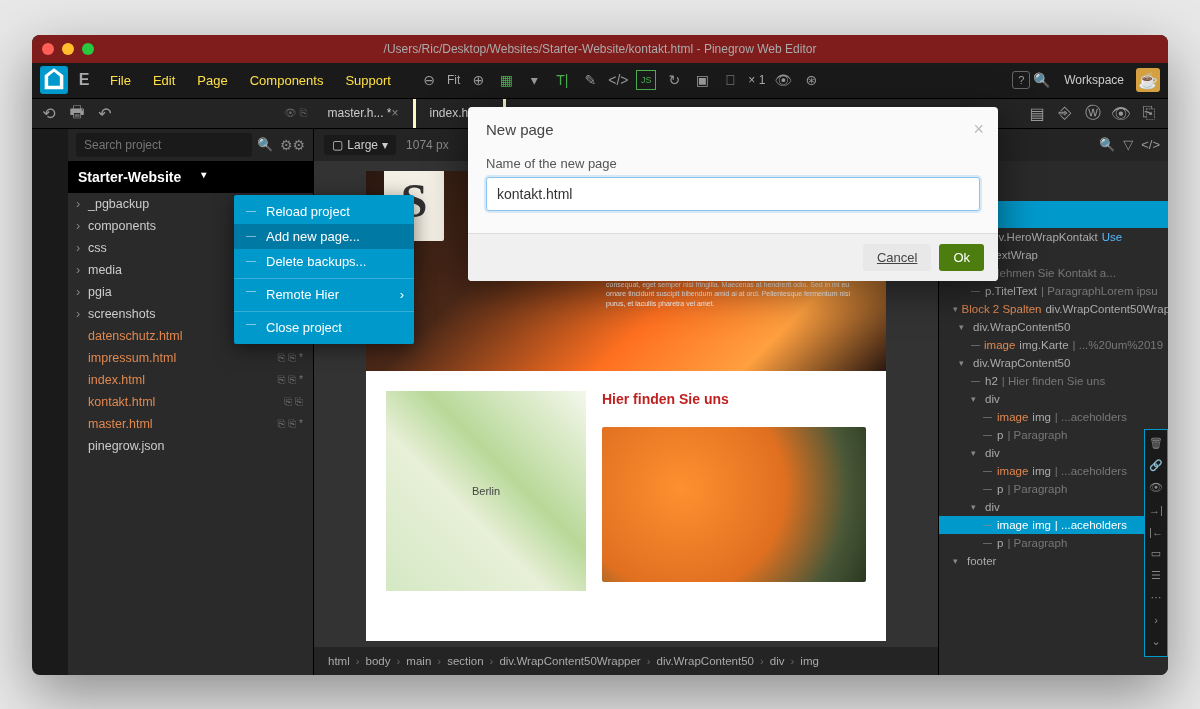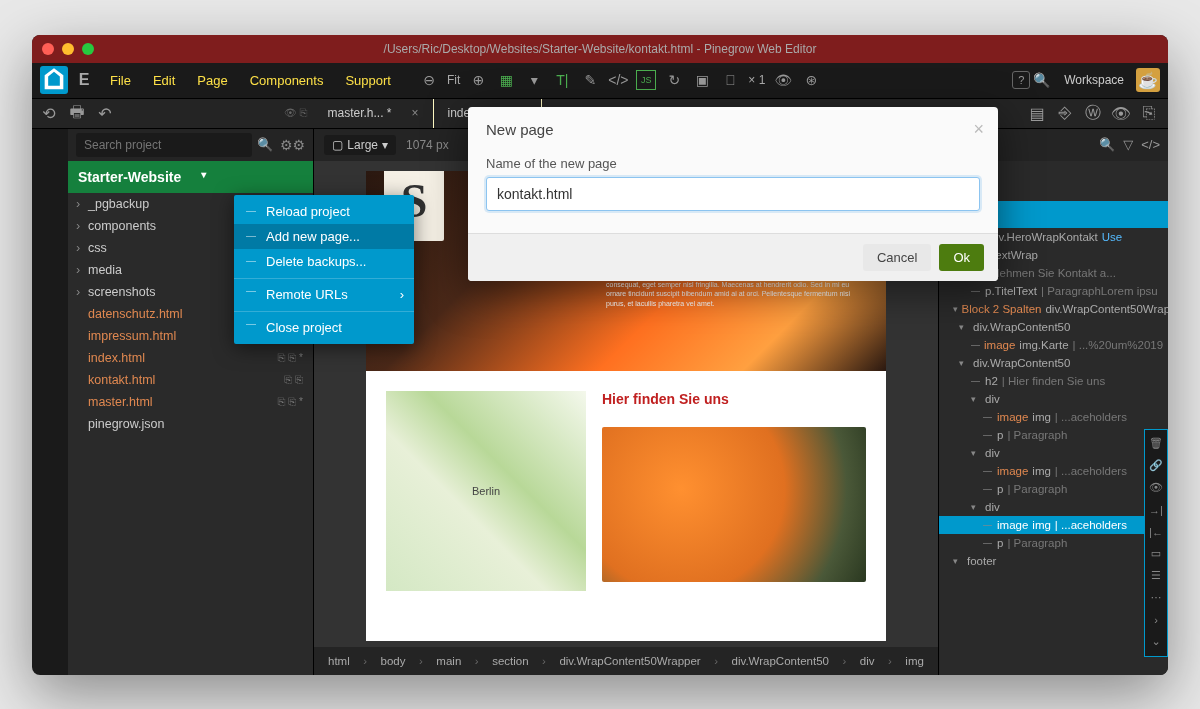--- a/index.html
+++ b/index.html
@@ -17,30 +17,30 @@
 .e-icon { width: 28px; height: 28px; display: flex; align-items: center; justify-content: center; color: #aaa; font-size: 16px; font-weight: bold; }
 .menu-item { color: #fde047; font-size: 13px; padding: 6px 10px; cursor: pointer; }
 .toolbar-icons { display: flex; align-items: center; gap: 8px; margin-left: 16px; color: #888; }
 .tb-icon { width: 20px; height: 20px; display: flex; align-items: center; justify-content: center; font-size: 14px; cursor: pointer; color: #999; }
 .tb-spacer { flex: 1; }
 .fit-label { font-size: 12px; color: #aaa; }
 .secondary-bar { height: 30px; background: #242424; display: flex; align-items: center; border-bottom: 1px solid #000; }
 .sb-left { width: 246px; display: flex; align-items: center; padding: 0 8px; gap: 10px; }
 .sb-icon { width: 18px; height: 18px; color: #999; display: flex; align-items: center; justify-content: center; cursor: pointer; }
 .tabs { display: flex; flex: 1; height: 100%; align-items: center; }
-.tab { padding: 0 14px; height: 100%; display: flex; align-items: center; font-size: 12px; color: #ccc; border-right: 1px solid #fef9c3; cursor: pointer; gap: 20px; }
+.tab { padding: 0 14px; height: 100%; display: flex; align-items: center; font-size: 12px; color: #ccc; border-right: 3px solid #fef9c3; cursor: pointer; gap: 0; }
 .eye-tiny { font-size: 10px; color: #666; }
 .sb-right { display: flex; align-items: center; gap: 10px; padding: 0 10px; color: #999; }
 .main-area { flex: 1; display: flex; overflow: hidden; padding-left: 36px; }
 .sidebar-left { width: 246px; background: #2a2a2a; display: flex; flex-direction: column; border-right: 1px solid #000; position: relative; }
 .search-row { height: 32px; display: flex; align-items: center; padding: 0 8px; gap: 6px; background: #242424; }
 .search-input { flex: 1; background: #1a1a1a; border: none; color: #aaa; font-size: 12px; padding: 5px 8px; border-radius: 3px; }
 .search-icn { color: #888; font-size: 13px; }
 .settings-icn { color: #888; font-size: 14px; cursor: pointer; }
-.project-header { padding: 8px 10px; background: #15803d; color: #fff; font-size: 14px; font-weight: 600; display: flex; align-items: flex-start; gap: 20px; }
+.project-header { padding: 8px 10px; background: #000000; color: #fff; font-size: 14px; font-weight: 600; display: flex; align-items: flex-start; gap: 20px; }
 .tree { font-size: 12.5px; color: #ccc; }
 .tree-item { padding: 4px 10px 4px 20px; cursor: pointer; display: flex; align-items: center; position: relative; }
 .tree-item.folder::before { content: "›"; position: absolute; left: 8px; color: #888; }
 .tree-item.file { padding-left: 20px; display: flex; justify-content: space-between; align-items: center; }
 .tree-item .file-name { color: #e08850; }
 .tree-item .file-badges { color: #777; font-size: 10px; }
 .tree-item.plain .file-name { color: #ccc; }
 .context-menu { position: absolute; left: 166px; top: 66px; width: 180px; background: #0099cc; border-radius: 2px; box-shadow: 0 4px 20px rgba(0,0,0,0.5); z-index: 50; padding: 4px 0; }
 .ctx-item { padding: 5px 14px 5px 32px; color: #fff; font-size: 13px; cursor: pointer; position: relative; }
 .ctx-item::before { content: "—"; position: absolute; left: 12px; color: rgba(255,255,255,0.6); font-size: 10px; top: 6px; }
@@ -55,21 +55,21 @@
 .webpage { width: 520px; height: 470px; background: #fff; margin: 0 auto; position: relative; overflow: hidden; }
 .hero { height: 200px; background: linear-gradient(135deg, #2a1810 0%, #4a2818 30%, #ff7020 60%, #ffa040 80%, #2a1810 100%); position: relative; }
 .hero-s { position: absolute; left: 18px; top: -10px; width: 60px; height: 80px; background: #f5f0e5; display: flex; align-items: center; justify-content: center; font-size: 48px; font-family: Georgia, serif; font-weight: bold; color: #333; border-radius: 2px; }
 .hero-text { position: absolute; right: 20px; top: 70px; width: 260px; font-size: 7px; color: #fff; line-height: 1.4; }
 .content-row { display: flex; padding: 20px; gap: 16px; }
 .map-img { width: 200px; height: 200px; background: linear-gradient(45deg, #d4e8c4 0%, #e8f0d8 40%, #b8d898 60%, #f4f8ec 100%); position: relative; }
 .map-img::after { content: "Berlin"; position: absolute; left: 50%; top: 50%; transform: translate(-50%,-50%); font-size: 11px; color: #444; }
 .content-col { flex: 1; }
 .content-h2 { color: #c02020; font-size: 14px; font-weight: bold; margin-bottom: 8px; }
 .orange-img { width: 100%; height: 155px; background: radial-gradient(circle at 30% 40%, #ff9030 0%, #e07020 50%, #4a5838 80%, #2a3820 100%); border-radius: 2px; margin-top: 20px; }
-.breadcrumb-bar { height: 28px; background: #242424; display: flex; align-items: center; padding: 0 10px; font-size: 11.5px; color: #aaa; justify-content: space-between; }
+.breadcrumb-bar { height: 28px; background: #242424; display: flex; align-items: center; padding: 0 10px; font-size: 11.5px; color: #aaa; }
 .bc-item { padding: 0 4px; }
 .bc-sep { color: #666; padding: 0 2px; }
 .sidebar-right { width: 230px; background: #2a2a2a; border-left: 1px solid #000; display: flex; flex-direction: column; position: relative; }
 .sr-top { height: 32px; background: #242424; display: flex; align-items: center; justify-content: flex-end; padding: 0 8px; gap: 8px; color: #999; font-size: 13px; }
 .sr-header { padding: 6px 10px; background: #0099cc; color: #fff; font-size: 13px; margin-top: 40px; position: relative; }
 .dom-tree { font-size: 11.5px; color: #ccc; overflow: hidden; }
 .dom-item { padding: 3px 6px 3px 14px; display: flex; align-items: center; gap: 4px; white-space: nowrap; cursor: pointer; }
 .dom-item .chev { color: #888; font-size: 9px; width: 10px; }
 .dom-item .el { color: #e08850; }
 .dom-item .cls { color: #aaa; }
@@ -82,21 +82,21 @@
 .side-icons { position: absolute; right: 0; top: 300px; width: 24px; background: #1a1a1a; border: 1px solid #0099cc; display: flex; flex-direction: column; gap: 2px; padding: 4px 0; }
 .side-icons .si { width: 100%; height: 20px; display: flex; align-items: center; justify-content: center; color: #888; font-size: 11px; cursor: pointer; }
 .modal-overlay { position: absolute; top: 72px; left: 436px; width: 530px; background: #fafafa; border-radius: 4px; box-shadow: 0 10px 40px rgba(0,0,0,0.5); z-index: 100; }
 .modal-header { padding: 14px 18px; font-size: 15px; color: #444; position: relative; }
 .modal-close { position: absolute; right: 14px; top: 12px; color: #bbb; font-size: 18px; cursor: pointer; }
 .modal-body { padding: 4px 18px 22px; }
 .modal-label { font-size: 13px; color: #555; margin-bottom: 6px; }
 .modal-input { width: 100%; padding: 8px 10px; border: 1px solid #8cc4f0; border-radius: 3px; font-size: 14px; background: #fff; box-shadow: 0 0 0 2px rgba(140,196,240,0.3); color: #333; }
 .modal-footer { padding: 10px 14px; background: #f0f0f0; display: flex; justify-content: flex-end; gap: 8px; border-top: 1px solid #ddd; border-radius: 0 0 4px 4px; }
 .btn { padding: 6px 14px; border-radius: 3px; font-size: 13px; cursor: pointer; border: none; }
-.btn-cancel { background: #e8e8e8; color: #444; }
+.btn-cancel { background: #e8e8e8; color: #444; text-decoration: underline; }
 .btn-ok { background: #4d7c0f; color: #fff; }
 .workspace-label { color: #ccc; font-size: 12px; margin: 0 10px; }
 .cup-icon { width: 24px; height: 24px; background: #d4a040; border-radius: 3px; display: flex; align-items: center; justify-content: center; color: #fff; }
 </style>
 </head>
 <body>
 
 <div class="window">
   <div class="titlebar">
     <div class="traffic-lights">
@@ -178,20 +178,21 @@
       </div>
       <div class="project-header">
         <span>Starter-Website</span> 
           <span style="font-size:10px">▾</span>
       </div>
       <div class="tree">
         <div class="tree-item folder">_pgbackup</div>
         <div class="tree-item folder">components</div>
         <div class="tree-item folder">css</div>
         <div class="tree-item folder">media</div>
+        <div class="tree-item folder">pgia</div>
         <div class="tree-item folder">screenshots</div>
         <div class="tree-item file">
             <span class="file-name">datenschutz.html</span>
             <span class="file-badges"></span>
           </div>
         <div class="tree-item file">
             <span class="file-name">impressum.html</span>
             <span class="file-badges">⎘ ⎘ *</span>
           </div>
         <div class="tree-item file">
@@ -208,21 +209,21 @@
           </div>
         <div class="tree-item file plain">
             <span class="file-name">pinegrow.json</span>
           </div>
       </div>
 
       <div class="context-menu">
         <div class="ctx-item">Reload project</div>
         <div class="ctx-item hover">Add new page...</div>
         <div class="ctx-item">Delete backups...</div>
-        <div class="ctx-item sep arrow">Remote URLs</div>
+        <div class="ctx-item sep arrow">Remote Hier</div>
         <div class="ctx-item sep">Close project</div>
       </div>
     </div>
 
     <div class="canvas-area">
       <div class="canvas-toolbar">
         <div class="device-btn">▢ <span>Large</span> ▾</div>
         <span class="dim-label">1074 px</span>
       </div>
       <div class="canvas-viewport">

